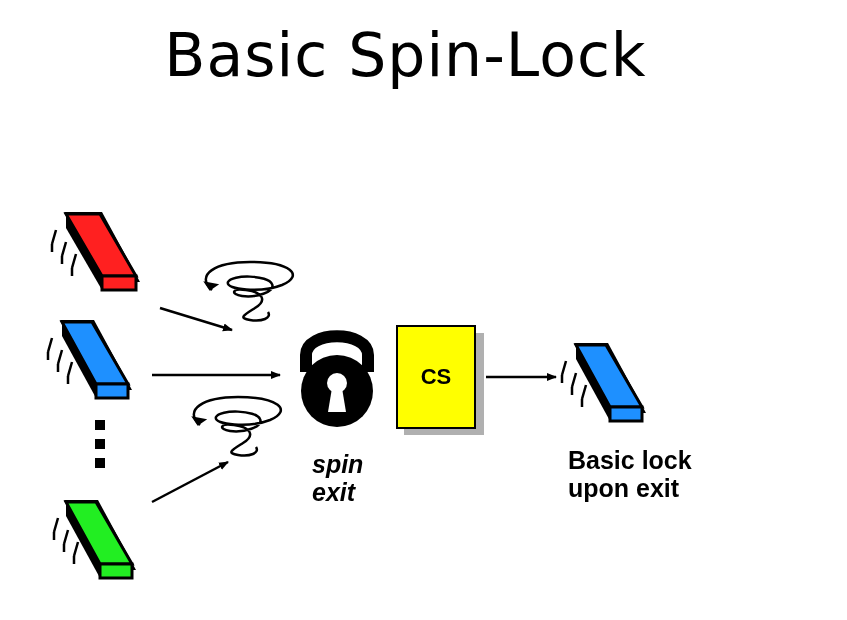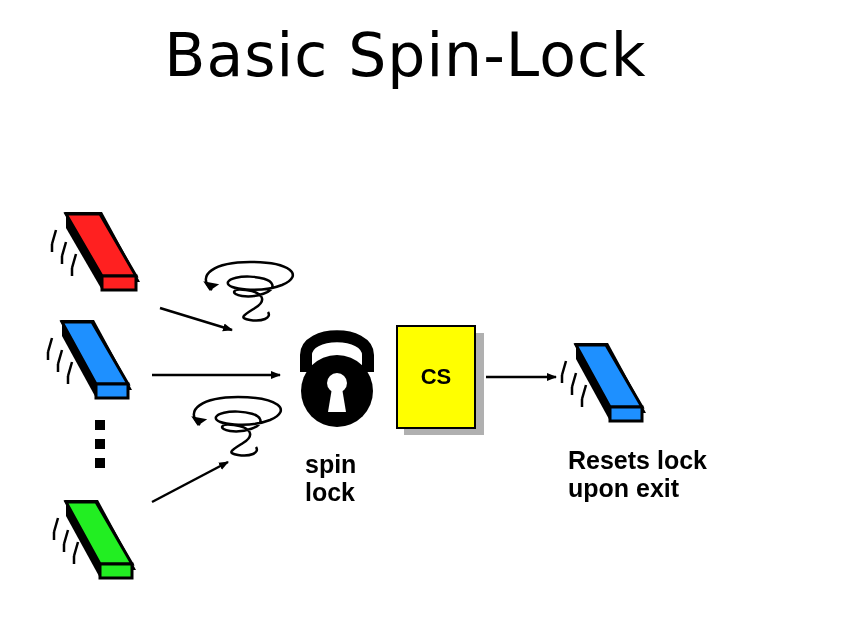--- a/index.html
+++ b/index.html
@@ -100,24 +100,24 @@
       <path d="M4,18 l-4,14 M14,30 l-4,14 M24,42 l-4,14"></path>
       <path d="M0,32 l0,8 M10,44 l0,8 M20,56 l0,8"></path>
     </g>
     <polygon points="12,0 46,0 84,70 48,70" fill="#000"></polygon>
     <polygon points="14,2 44,2 80,64 48,64" fill="#1e90ff" stroke="#000" stroke-width="3"></polygon>
     <polygon points="48,64 80,64 80,78 48,78" fill="#1e90ff" stroke="#000" stroke-width="3"></polygon>
     <polygon points="14,2 48,64 48,78 14,16" fill="#000"></polygon>
   </g>
 </svg>
 
-<div class="label" style="left:305px; top:450px;">
+<div class="label" style="left:312px; top:450px;font-style:italic;">
   <div>spin</div>
-  <div>lock</div>
+  <div>exit</div>
 </div>
 
 <div class="label" style="left:401px; top:450px;">
 </div>
 
 <div class="label" style="left:568px; top:446px;">
-  <div>Resets lock</div>
+  <div>Basic lock</div>
   <div>upon exit</div>
 </div>
 
 </body></html>

